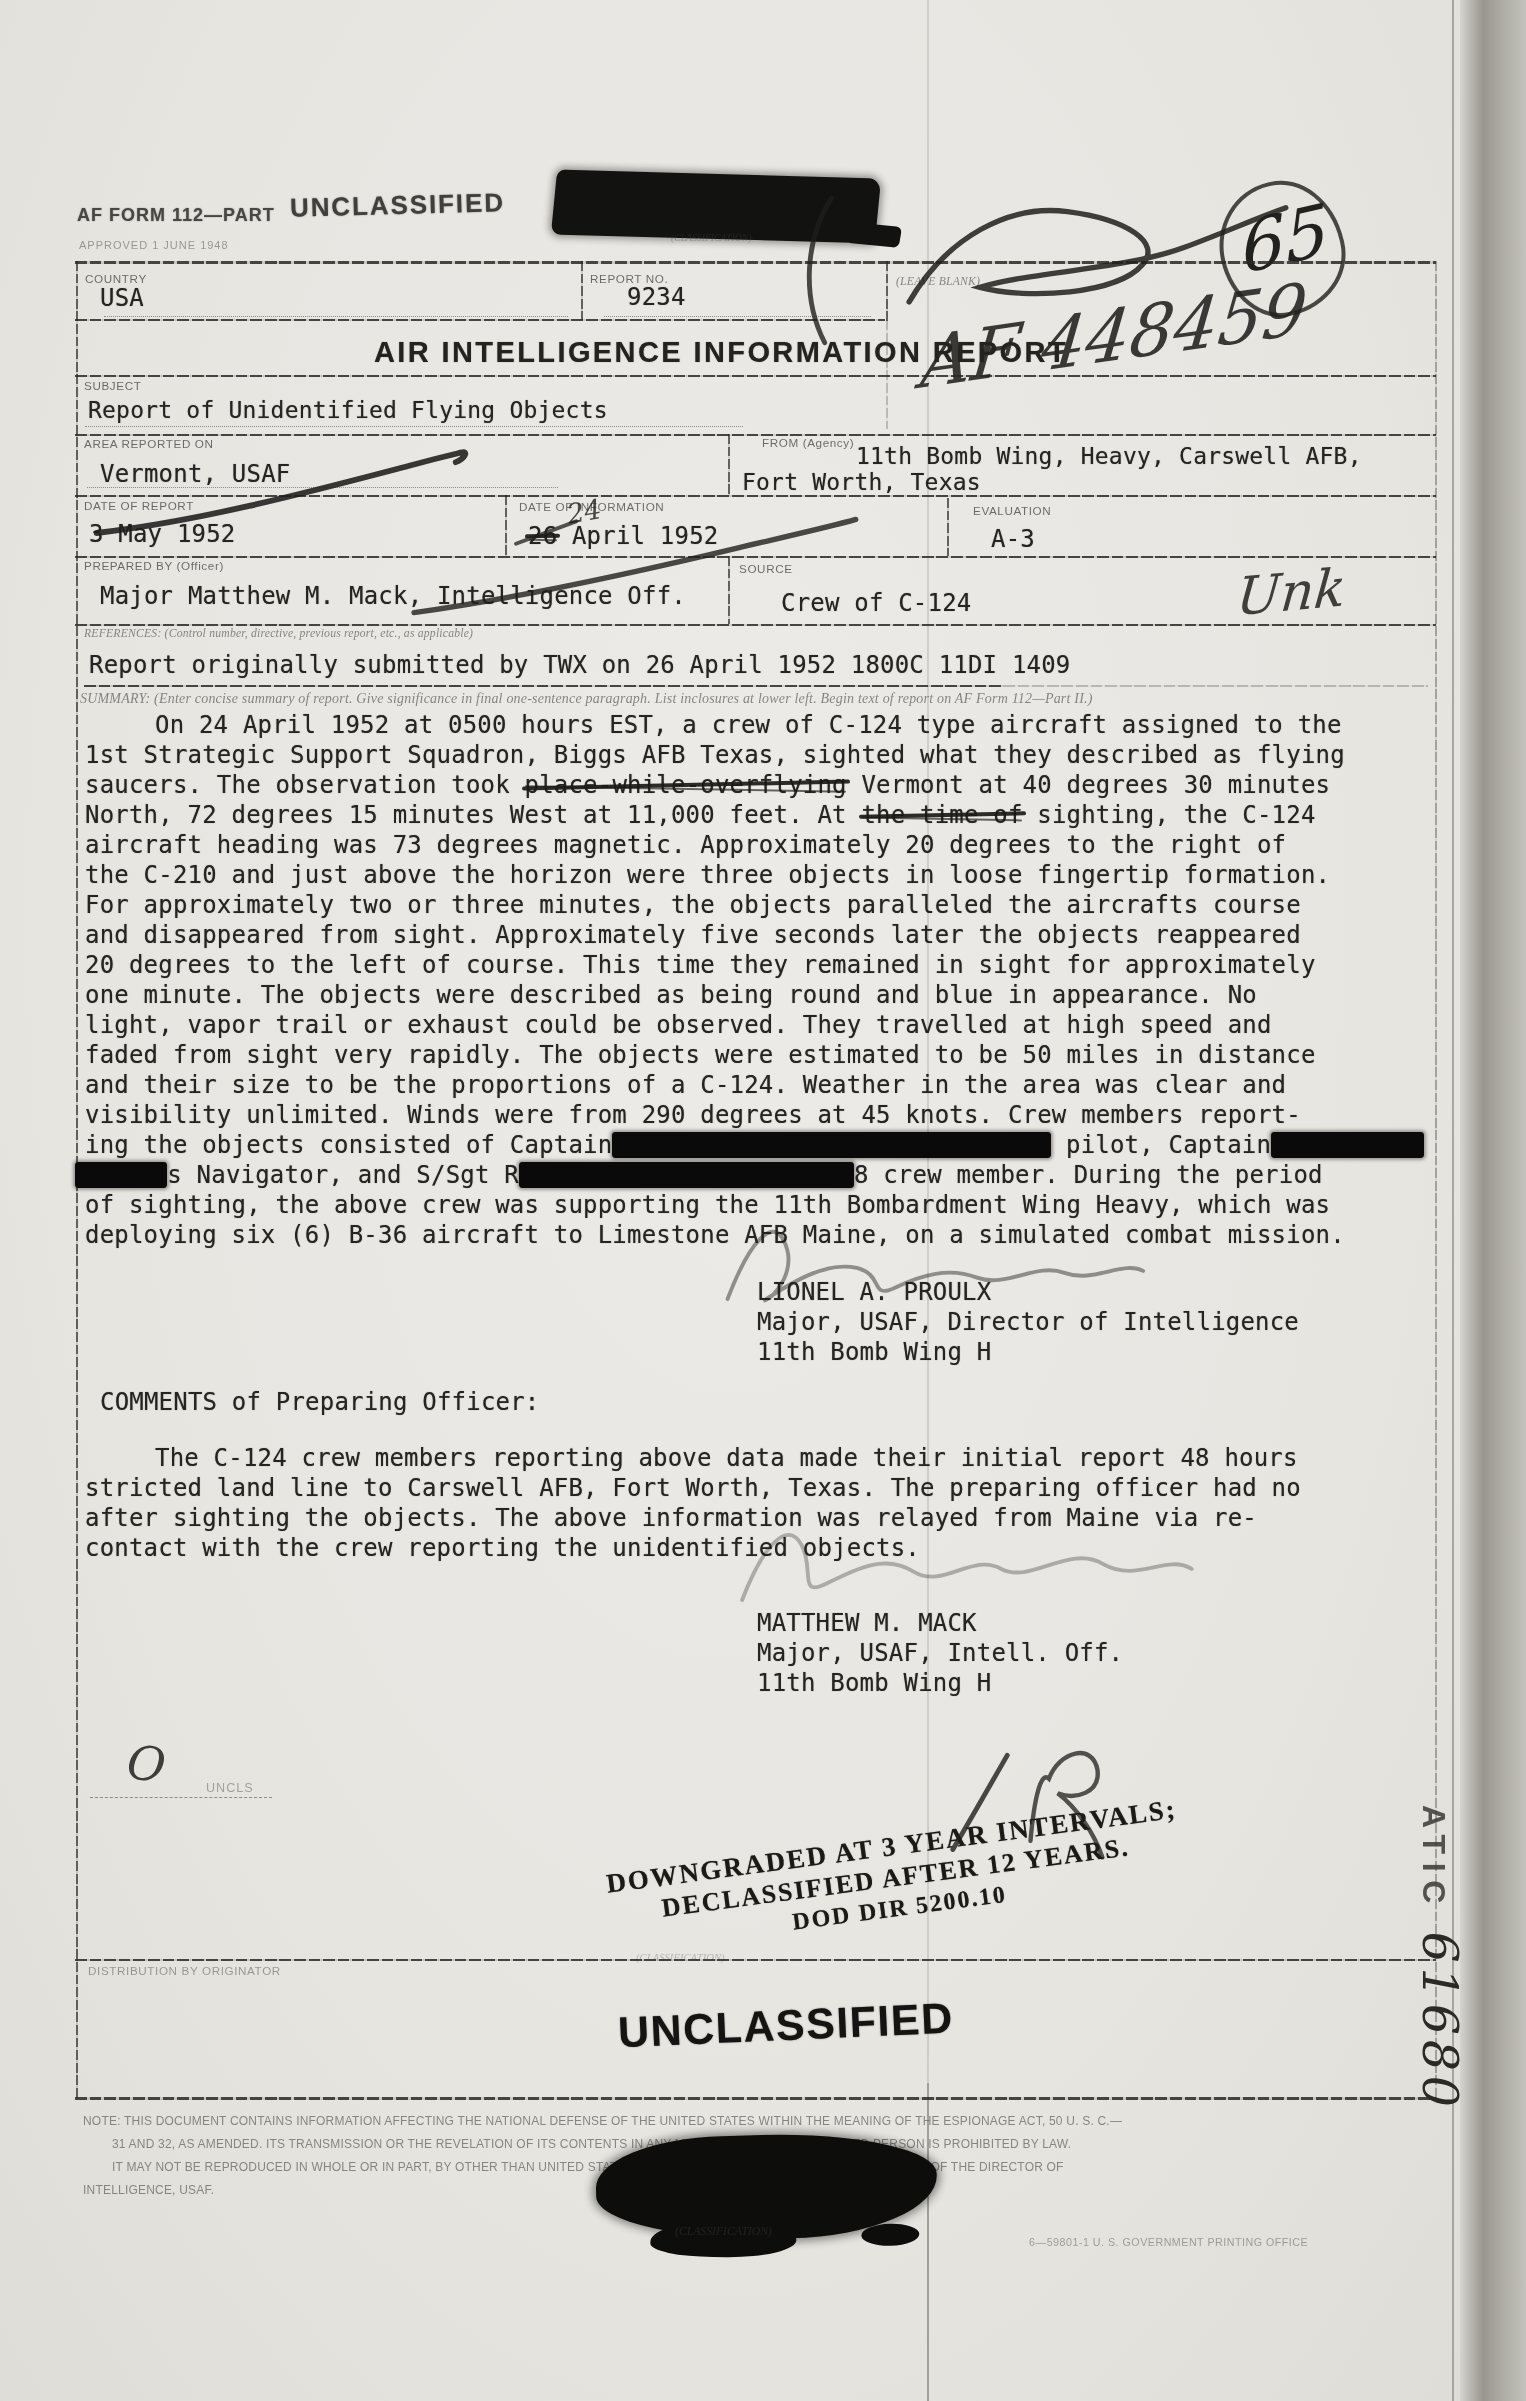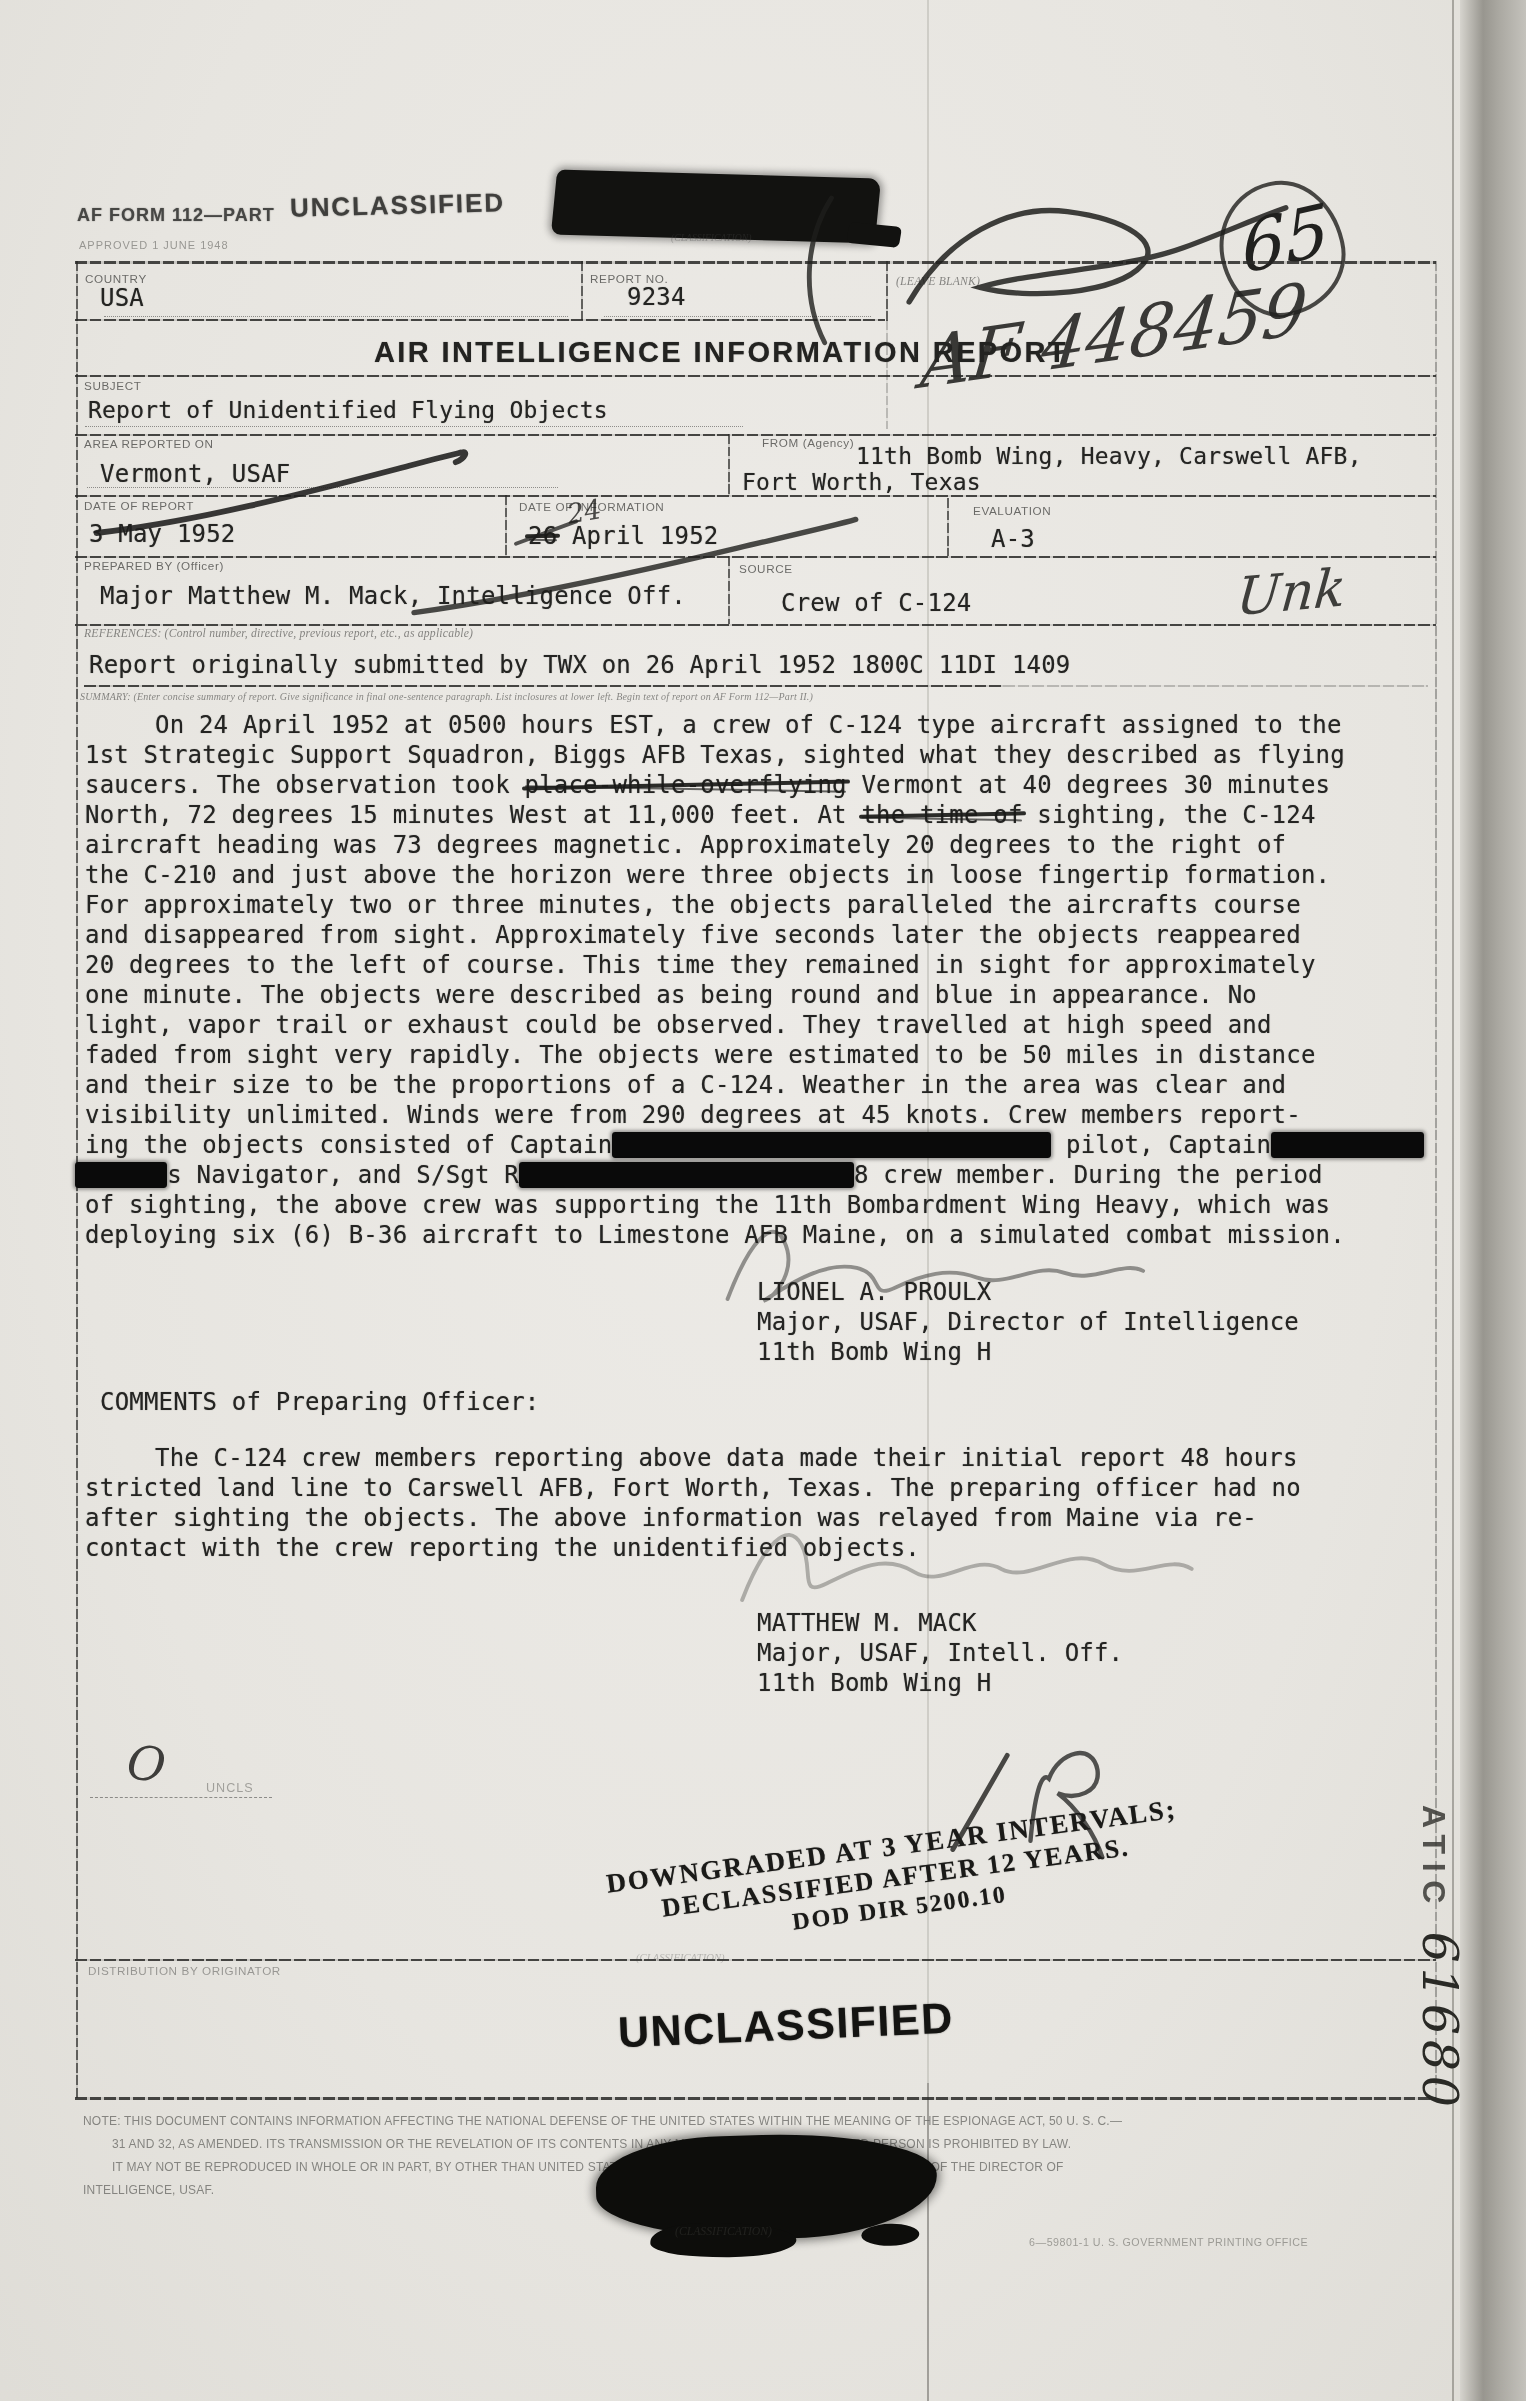--- a/index.html
+++ b/index.html
@@ -133,21 +133,21 @@
   <div class="t" style="left:991px;top:525px;">A-3</div>
 
   <div class="lbl" style="left:84px;top:559px;">PREPARED BY (Officer)</div>
   <div class="lbl" style="left:739px;top:562px;">SOURCE</div>
   <div class="t" style="left:100px;top:582px;">Major Matthew M. Mack, Intelligence Off.</div>
   <div class="t" style="left:781px;top:589px;">Crew of C-124</div>
 
   <div class="lbl it" style="left:84px;top:627px;">REFERENCES: (Control number, directive, previous report, etc., as applicable)</div>
   <div class="t" style="left:89px;top:651px;">Report originally submitted by TWX on 26 April 1952 1800C 11DI 1409</div>
 
-  <div class="lbl it" style="left:80px;top:691px;font-size:10px;">SUMMARY: (Enter concise summary of report.  Give significance in final one-sentence paragraph.  List inclosures at lower left.  Begin text of report on AF Form 112—Part II.)</div>
+  <div class="lbl it" style="left:80px;top:691px;font-size:14px;">SUMMARY: (Enter concise summary of report.  Give significance in final one-sentence paragraph.  List inclosures at lower left.  Begin text of report on AF Form 112—Part II.)</div>
 
   <div class="bodyblock" style="top:710px;">
     <div class="bl indent">On 24 April 1952 at 0500 hours EST, a crew of C-124 type aircraft assigned to the</div>
     <div class="bl">1st Strategic Support Squadron, Biggs AFB Texas, sighted what they described as flying</div>
     <div class="bl"><span>saucers.  The observation took </span><span class="struck">place-while-overflying</span><span> Vermont at 40 degrees 30 minutes</span></div>
     <div class="bl"><span>North, 72 degrees 15 minutes West at 11,000 feet.  At </span><span class="struck">the time of</span><span> sighting, the C-124</span></div>
     <div class="bl">aircraft heading was 73 degrees magnetic.  Approximately 20 degrees to the right of</div>
     <div class="bl">the C-210 and just above the horizon were three objects in loose fingertip formation.</div>
     <div class="bl">For approximately two or three minutes, the objects paralleled the aircrafts course</div>
     <div class="bl">and disappeared from sight.  Approximately five seconds later the objects reappeared</div>

